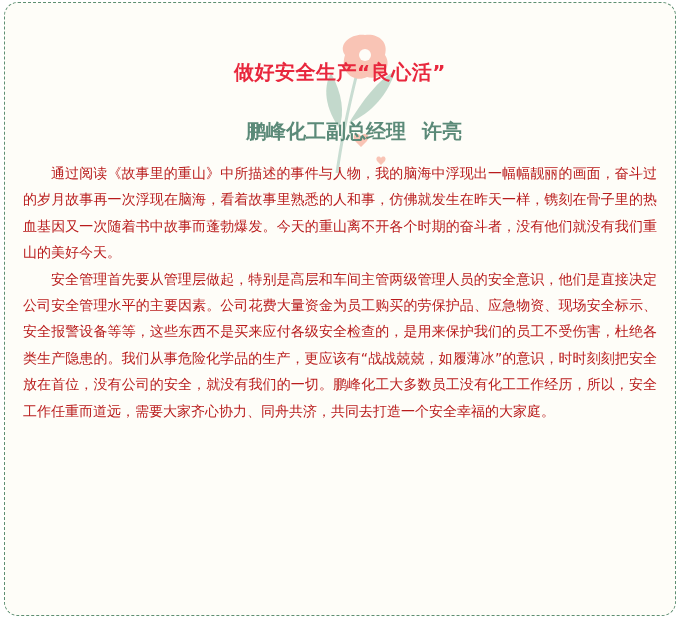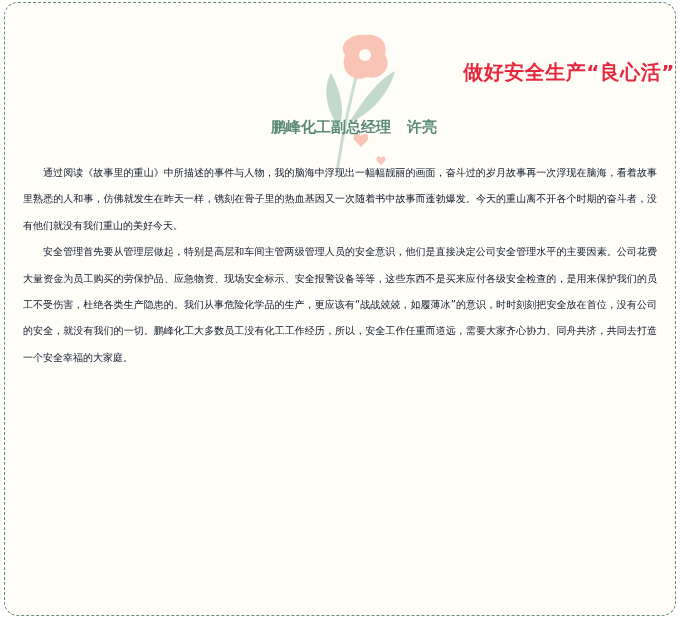--- a/index.html
+++ b/index.html
@@ -30,49 +30,49 @@
       left: 292px;
       top: 30px;
       width: 110px;
       height: 140px;
     }
     .title {
       position: absolute;
       left: 0;
       right: 0;
       top: 56px;
-      text-align: right;
+      text-align: center;
       font-family: "DejaVu Sans", sans-serif;
       font-weight: bold;
       font-size: 20px;
       color: #e8273d;
       letter-spacing: 0.5px;
     }
     .byline {
       position: absolute;
       left: 0;
       right: 0;
       top: 115px;
       text-align: center;
       font-family: "DejaVu Sans", sans-serif;
       font-weight: bold;
-      font-size: 15px;
+      font-size: 20px;
       color: #5b8a78;
       padding-left: 28px;
     }
     .byline .sep { display: inline-block; width: 16px; }
     .body-text {
       position: absolute;
       left: 18px;
       top: 157px;
       width: 634px;
       font-family: "DejaVu Sans", sans-serif;
-      font-size: 10px;
+      font-size: 14px;
       line-height: 26.4px;
-      color: #0f172a;
+      color: #b91c1c;
       text-align: justify;
     }
     .body-text p {
       margin: 0;
       text-indent: 2em;
     }
   </style>
 </head>
 <body>
 

